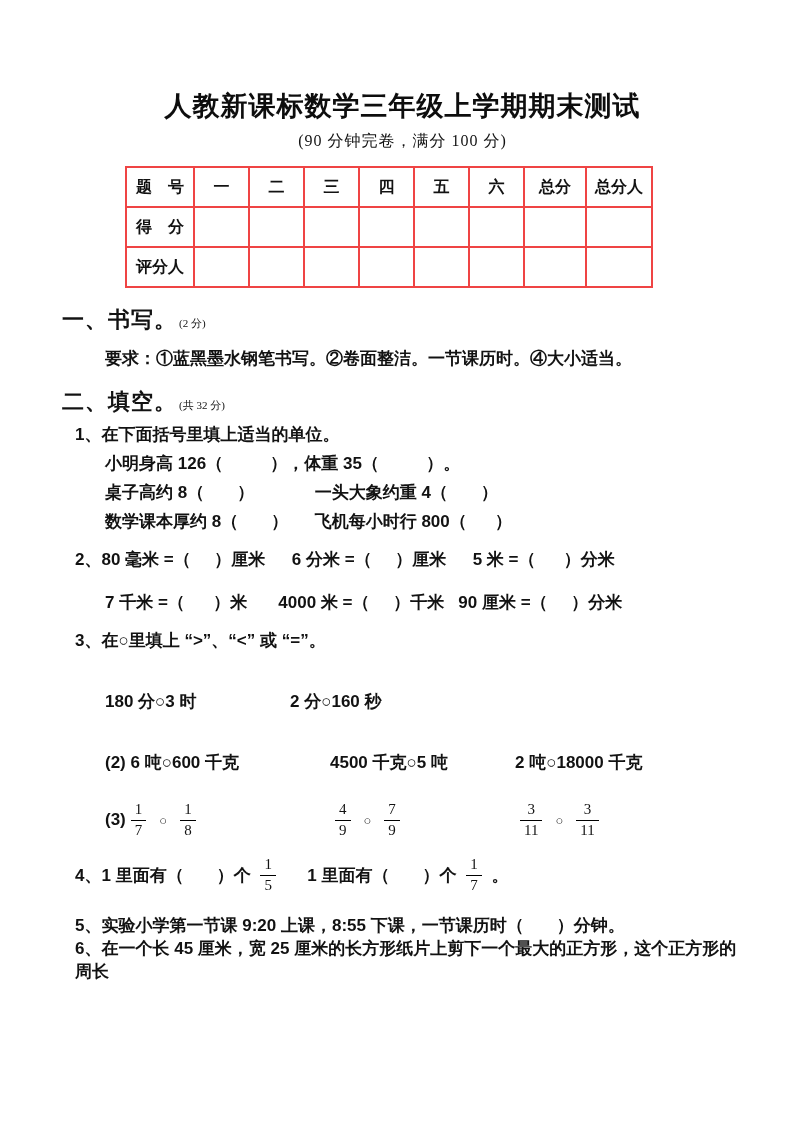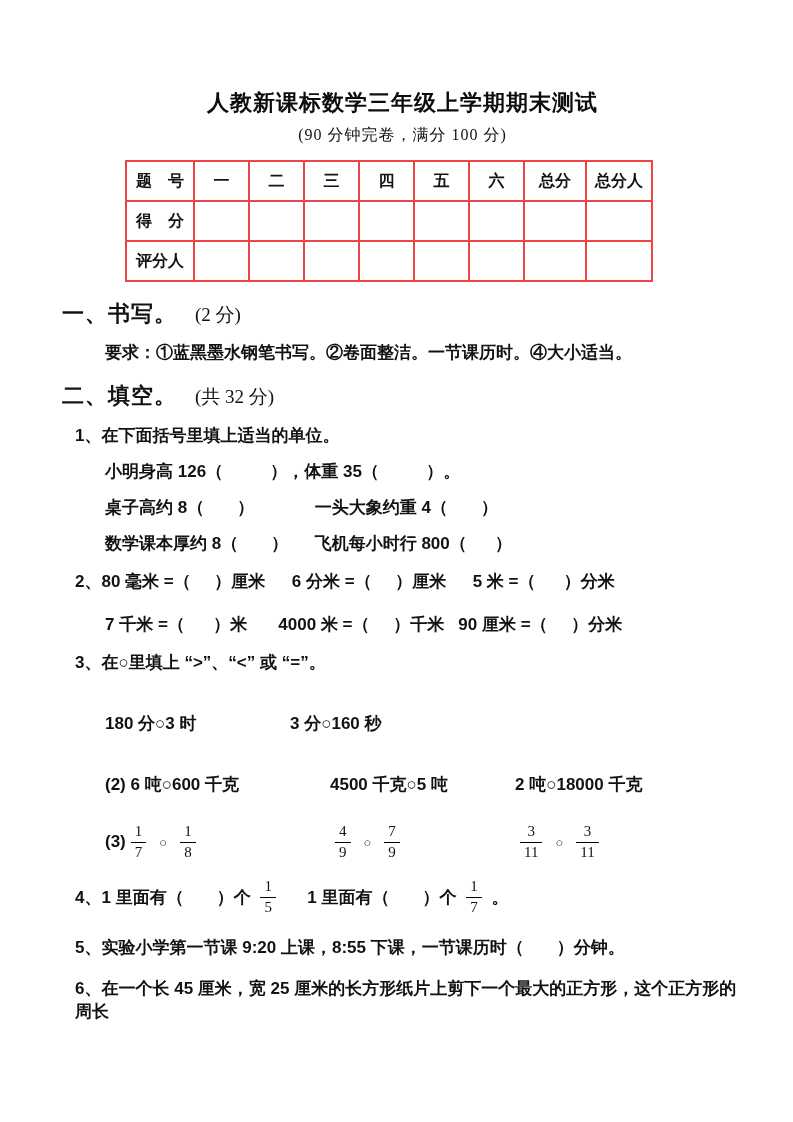--- a/index.html
+++ b/index.html
@@ -11,21 +11,21 @@
     color: #121212;
     font-family: "Liberation Sans", sans-serif;
     overflow: hidden;
     box-sizing: border-box;
     padding: 88px 50px 0 62px;
   }
   .pre { white-space: pre-wrap; }
 
   .title {
     text-align: center;
-    font-size: 22px;
+    font-size: 27px;
     font-weight: 800;
     letter-spacing: 1px;
     margin: 0 0 0 0;
     color: #0d0d0d;
   }
   .subtitle {
     text-align: center;
     font-size: 16px;
     font-weight: 500;
     font-family: "Liberation Serif", serif;
@@ -49,35 +49,35 @@
     padding: 0;
   }
 
   .sec-heading {
     margin-top: 17px;
     font-size: 22px;
     font-weight: 800;
     letter-spacing: 1px;
   }
   .sec-heading .points {
-    font-size: 19px;
+    font-size: 11px;
     font-weight: 500;
     font-family: "Liberation Serif", serif;
     letter-spacing: 0;
-    margin-left: 18px;
+    margin-left: 2px;
   }
 
   .req {
     margin: 12px 0 0 43px;
     font-size: 17px;
     font-weight: 700;
   }
 
   .qline  { font-size: 17px; font-weight: 700; }
-  .mt-q   { margin-top: 13px; }
+  .mt-q   { margin-top: 6px; }
   .mt-big { margin-top: 38px; }
   .ind-num { margin-left: 13px; }  
   .ind-sub { margin-left: 43px; }  
 
   .threecol { display: flex; align-items: center; }
   .threecol .c1 { width: 225px; }
   .threecol .c2 { width: 185px; }
   .threecol .c3 { flex: 1; }
 
   .fracrow { margin-top: 20px; height: 52px; }
@@ -169,21 +169,21 @@
   <div class="qline mt-q ind-sub pre">桌子高约 8（       ）　　　  一头大象约重 4（       ）</div>
   <div class="qline mt-q ind-sub pre">数学课本厚约 8（       ）　  飞机每小时行 800（      ）</div>
 
   <div class="qline ind-num pre" style="margin-top:15px">2、80 毫米 =（     ）厘米　  6 分米 =（     ）厘米　  5 米 =（      ）分米</div>
   <div class="qline ind-sub pre" style="margin-top:20px">7 千米 =（      ）米　   4000 米 =（     ）千米   90 厘米 =（     ）分米</div>
 
   <div class="qline ind-num pre" style="margin-top:15px">3、在○里填上 “&gt;”、“&lt;” 或 “=”。</div>
 
   <div class="qline mt-big ind-sub threecol">
     <span class="c2 pre">180 分○3 时</span>
-    <span class="c3 pre">3 分○160 秒</span>
+    <span class="c3 pre">2 分○160 秒</span>
   </div>
 
   <div class="qline mt-big ind-sub threecol">
     <span class="c1 pre">(2) 6 吨○600 千克</span>
     <span class="c2 pre">4500 千克○5 吨</span>
     <span class="c3 pre">2 吨○18000 千克</span>
   </div>
 
   <div class="qline ind-sub threecol fracrow">
     <span class="c1 fgroup">
@@ -231,15 +231,15 @@
     <span class="pre">　  1 里面有（       ）个 </span>
     <span class="frac">
         <span class="fnum">1</span>
         <span class="fden">7</span>
       </span>
     <span class="pre"> 。</span>
   </div>
 
   <div class="qline ind-num pre" style="margin-top:14px">5、实验小学第一节课 9:20 上课，8:55 下课，一节课历时（       ）分钟。</div>
 
-  <div class="qline ind-num pre" style="margin-top:18px">6、在一个长 45 厘米，宽 25 厘米的长方形纸片上剪下一个最大的正方形，这个正方形的周长</div>
+  <div class="qline ind-num pre" style="margin-top:0">6、在一个长 45 厘米，宽 25 厘米的长方形纸片上剪下一个最大的正方形，这个正方形的周长</div>
 
 </div>
 
 </body></html>

